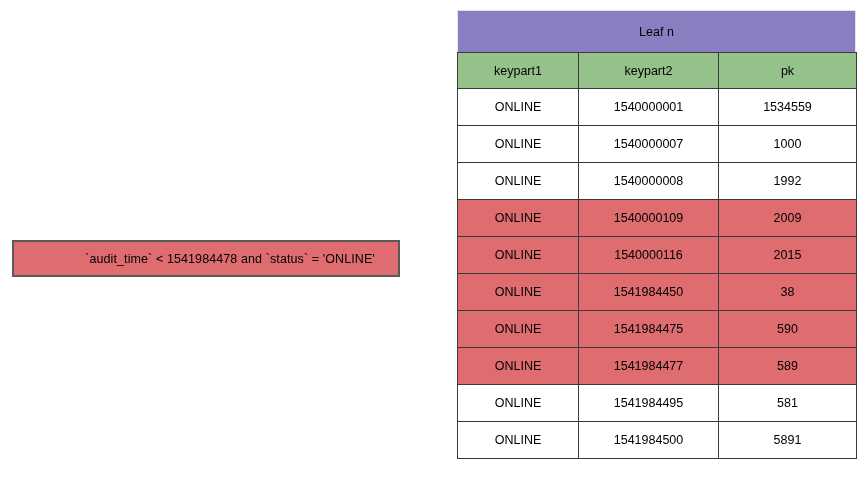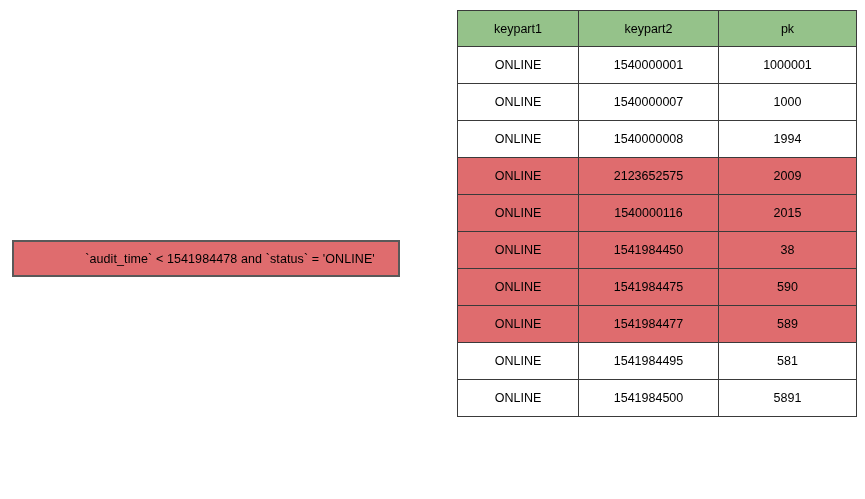--- a/index.html
+++ b/index.html
@@ -86,52 +86,55 @@
   }
 </style>
 </head>
 <body>
 
 <div id="condition-box">
   <span class="cond-text">`audit_time` &lt; 1541984478 and `status` = 'ONLINE'</span>
 </div>
 
 <div id="leaf-table">
+  <div class="leaf-title">
+    <span>Leaf n</span>
+  </div>
   <table class="grid">
     <colgroup>
       <col class="c1">
         <col class="c2">
         <col class="c3">
     </colgroup>
     <thead>
       <tr>
         <th>keypart1</th>
         <th>keypart2</th>
         <th>pk</th>
       </tr>
     </thead>
     <tbody>
         <tr>
           <td>ONLINE</td>
           <td>1540000001</td>
-          <td>1000001</td>
+          <td>1534559</td>
         </tr>
         <tr>
           <td>ONLINE</td>
           <td>1540000007</td>
           <td>1000</td>
         </tr>
         <tr>
           <td>ONLINE</td>
           <td>1540000008</td>
-          <td>1994</td>
+          <td>1992</td>
         </tr>
         <tr class="row-highlight">
           <td>ONLINE</td>
-          <td>2123652575</td>
+          <td>1540000109</td>
           <td>2009</td>
         </tr>
         <tr class="row-highlight">
           <td>ONLINE</td>
           <td>1540000116</td>
           <td>2015</td>
         </tr>
         <tr class="row-highlight">
           <td>ONLINE</td>
           <td>1541984450</td>

